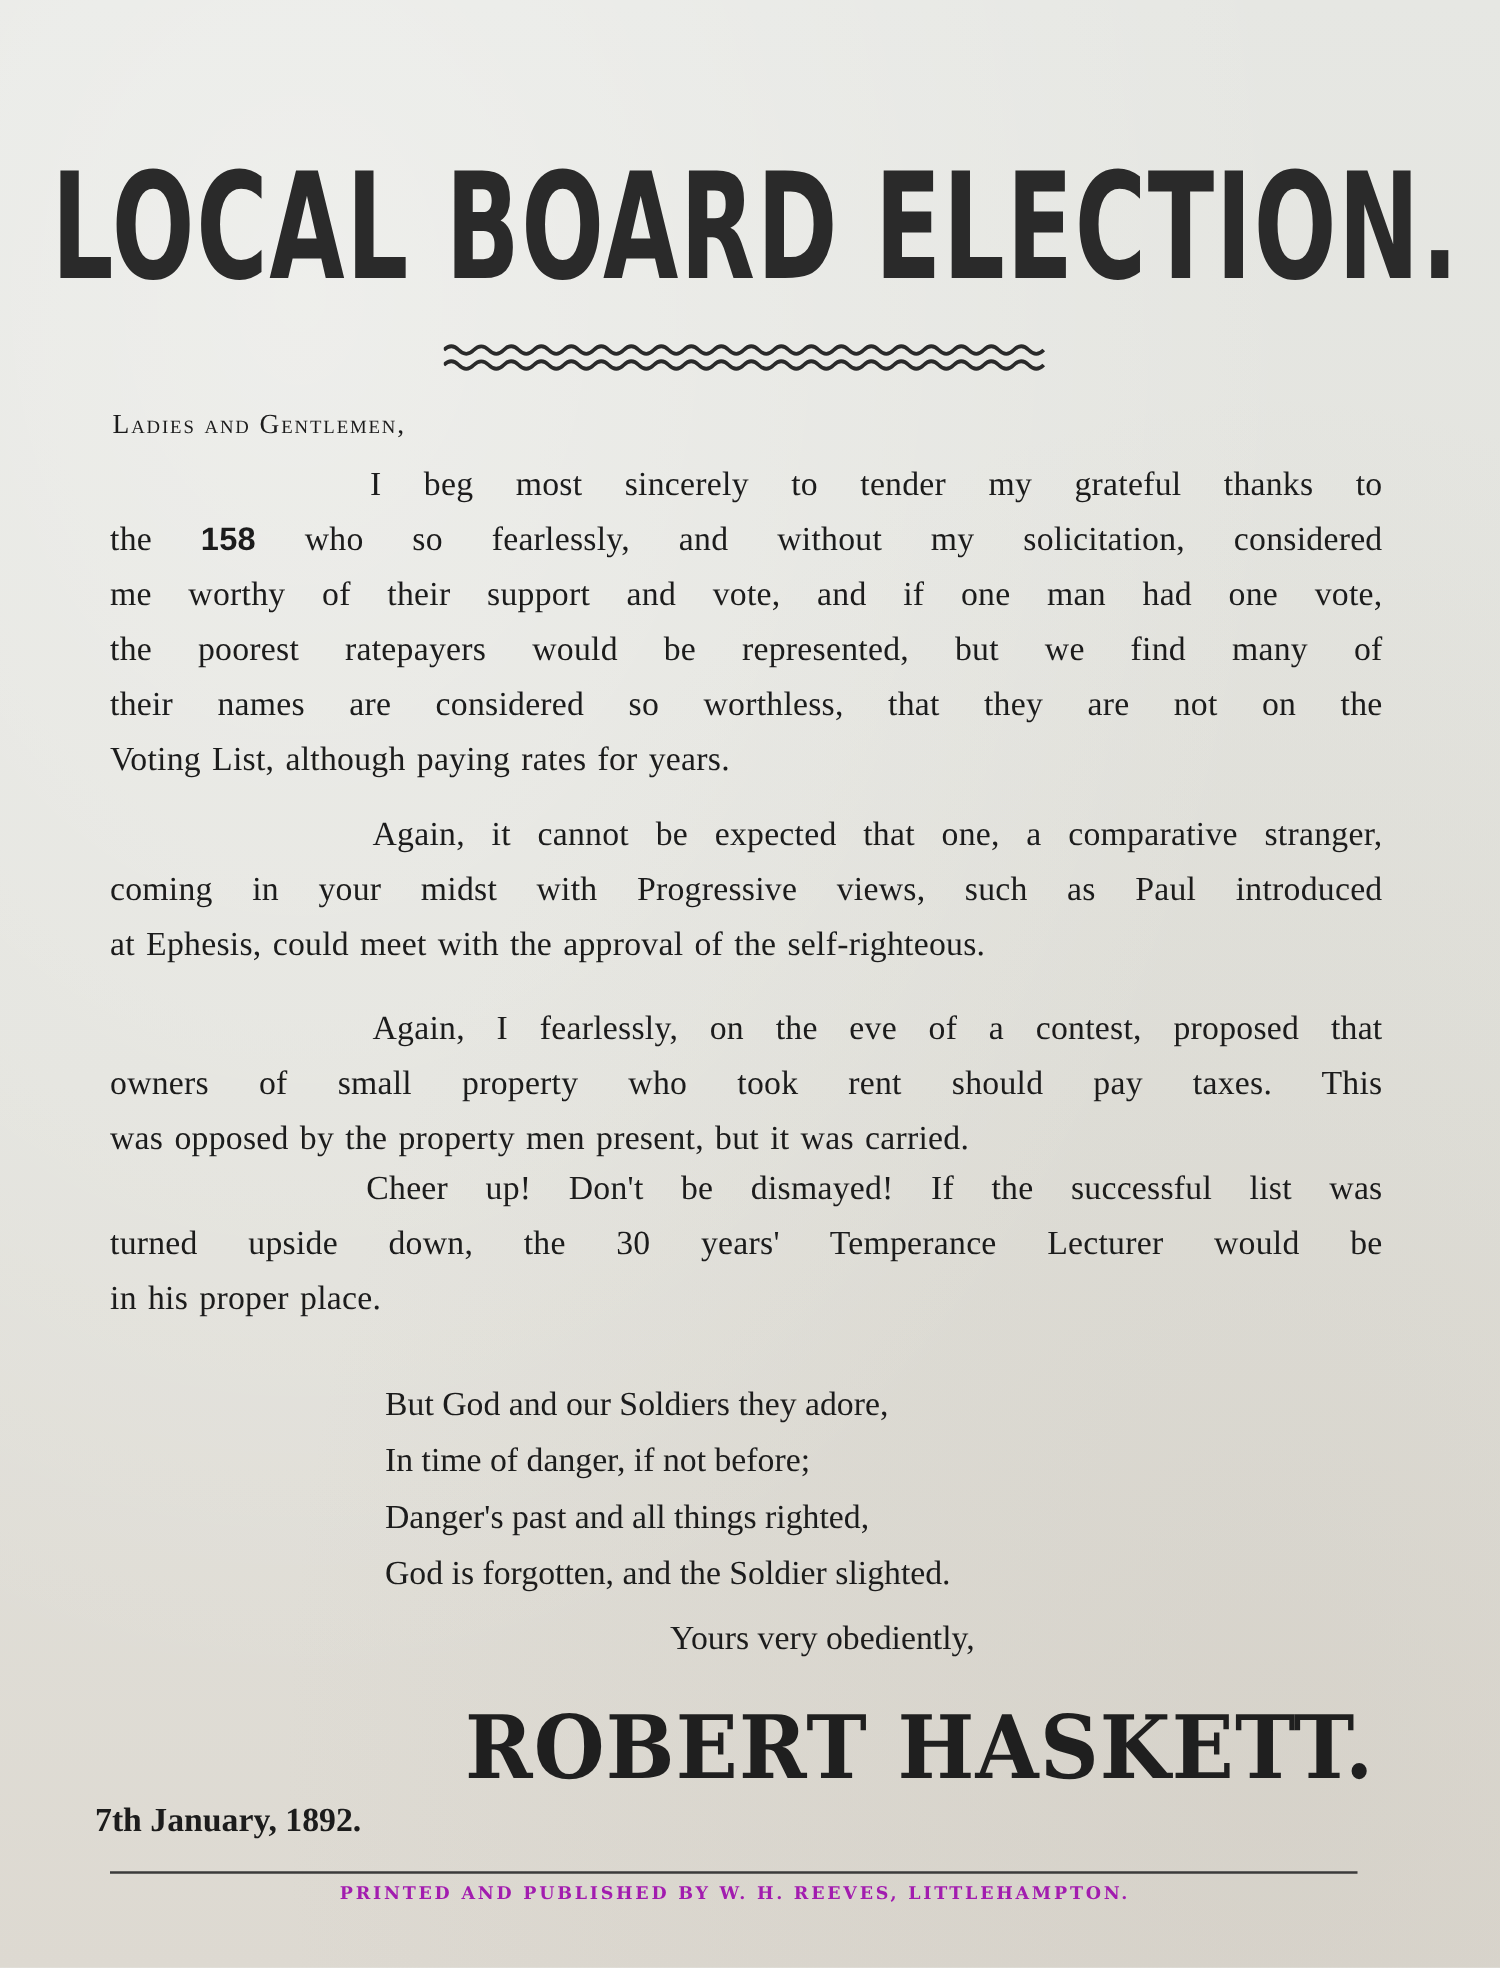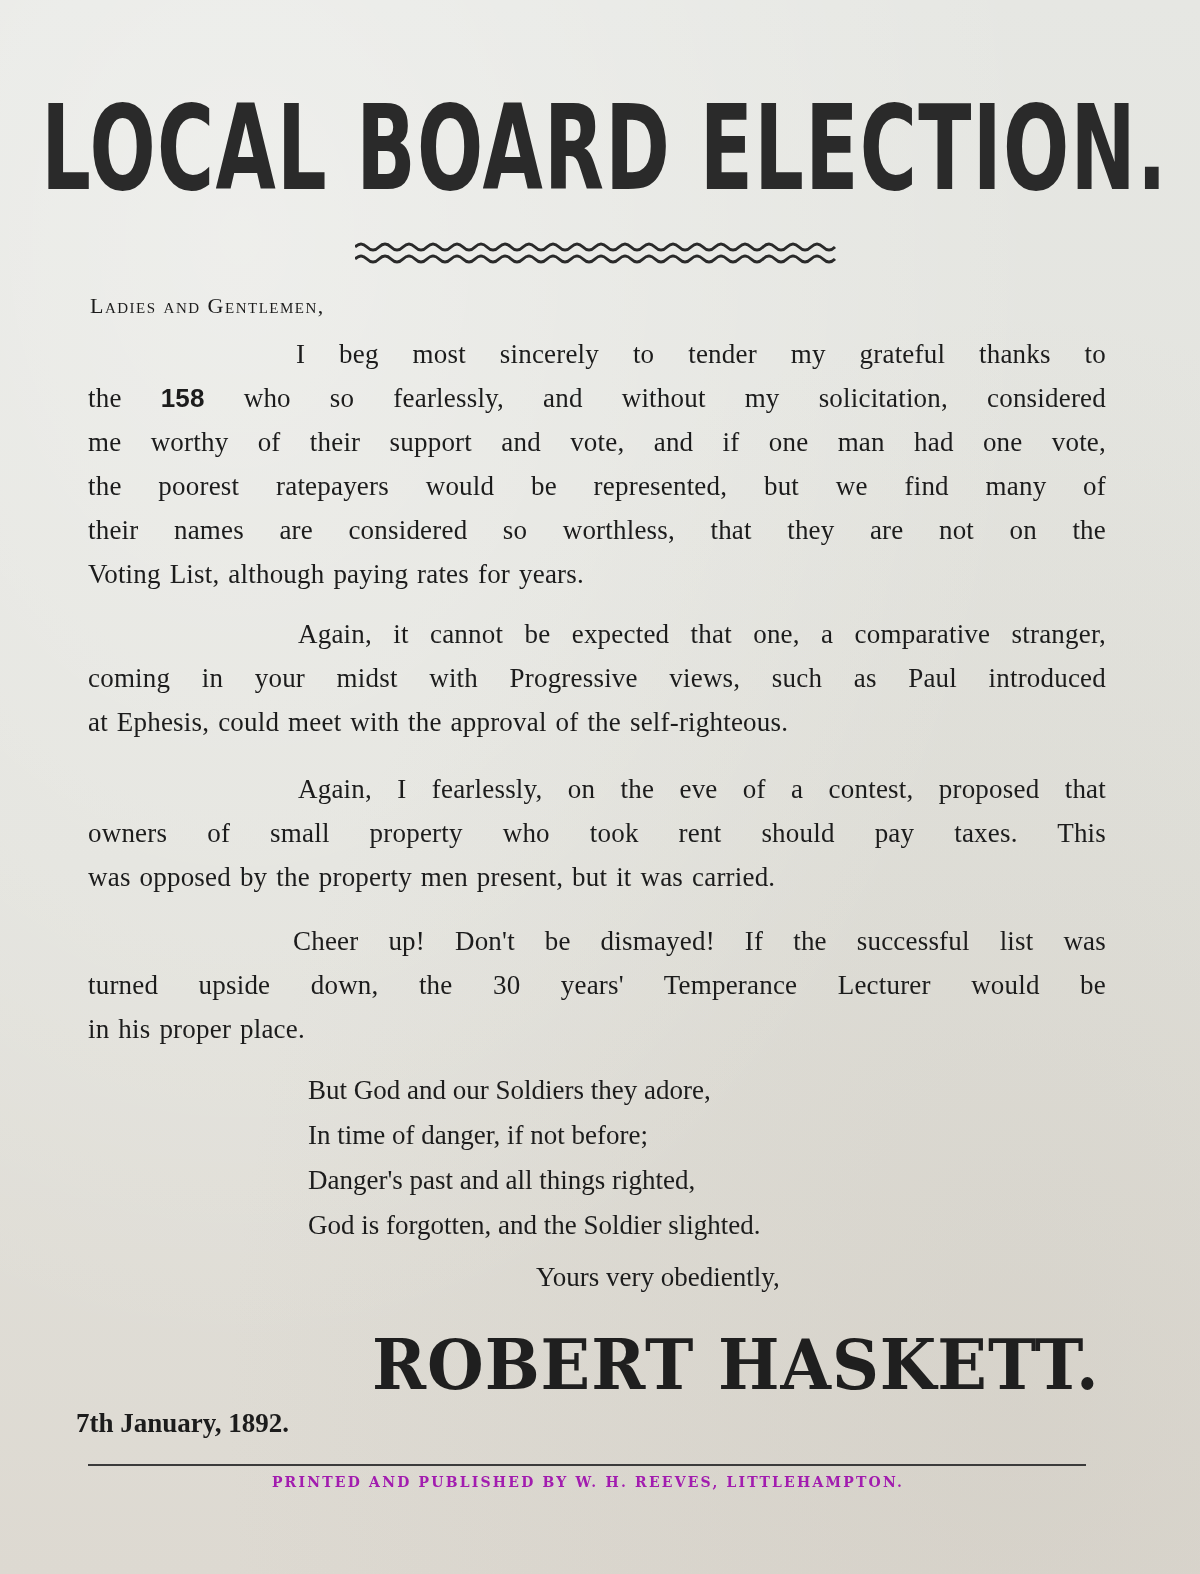--- a/index.html
+++ b/index.html
@@ -9,21 +9,21 @@
       background: #e4e4df;
       background-image:
         radial-gradient(ellipse at 20% 15%, rgba(255,255,255,0.35), rgba(255,255,255,0) 60%),
         radial-gradient(ellipse at 85% 90%, rgba(200,195,185,0.35), rgba(200,195,185,0) 55%),
         linear-gradient(180deg, #e6e7e3 0%, #e2e2dc 55%, #ddd9d1 100%);
       position: relative;
       overflow: hidden;
       color: #1c1c1c;
       font-family: "Liberation Serif", "DejaVu Serif", serif;
     }
-    .sheet { position: absolute; inset: 0; }
+    .sheet { position: absolute; inset: 0; margin-top: 33px; }
 
     .headline {
       position: absolute;
       left: 100px; top: 92px;
       width: 1010px; height: 112px;
       display: flex; align-items: center; justify-content: center;
     }
     .headline span {
       font-family: "DejaVu Sans", sans-serif;
       font-weight: bold;
@@ -64,21 +64,21 @@
     .para .line { display: block; text-align: justify; text-align-last: justify; white-space: nowrap; }
     .para .line.last { text-align-last: left; }
     .para .line.indent { padding-left: 210px; }
     .para .line.indent-lg { padding-left: 205px; }
     .p1 { top: 332px; }
     .p1 .line.first { padding-left: 208px; }
     .num-bold { font-family: "Liberation Sans", sans-serif; font-weight: bold; font-size: 26px; }
 
     .p2 { top: 612px; }
     .p3 { top: 767px; }
-    .p4 { top: 919px; }
+    .p4 { top: 895px; }
 
     .verse {
       position: absolute;
       left: 308px; top: 1068px;
       font-size: 27px;
       line-height: 45px;
     }
     .verse .vline { display: block; white-space: nowrap; }
 
     .closing {

